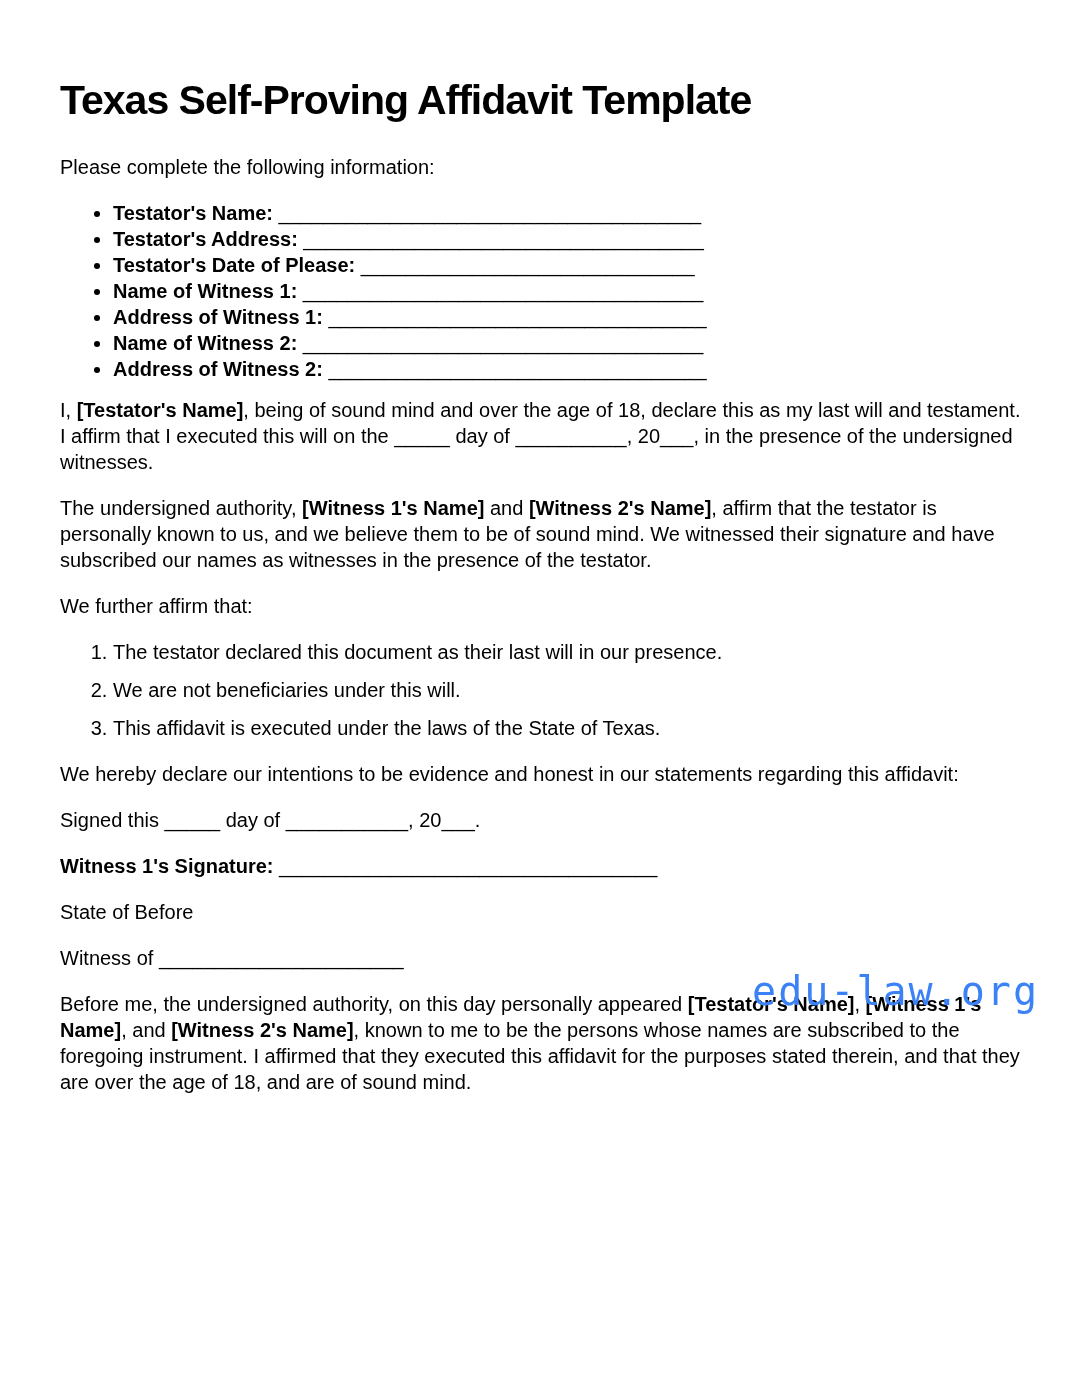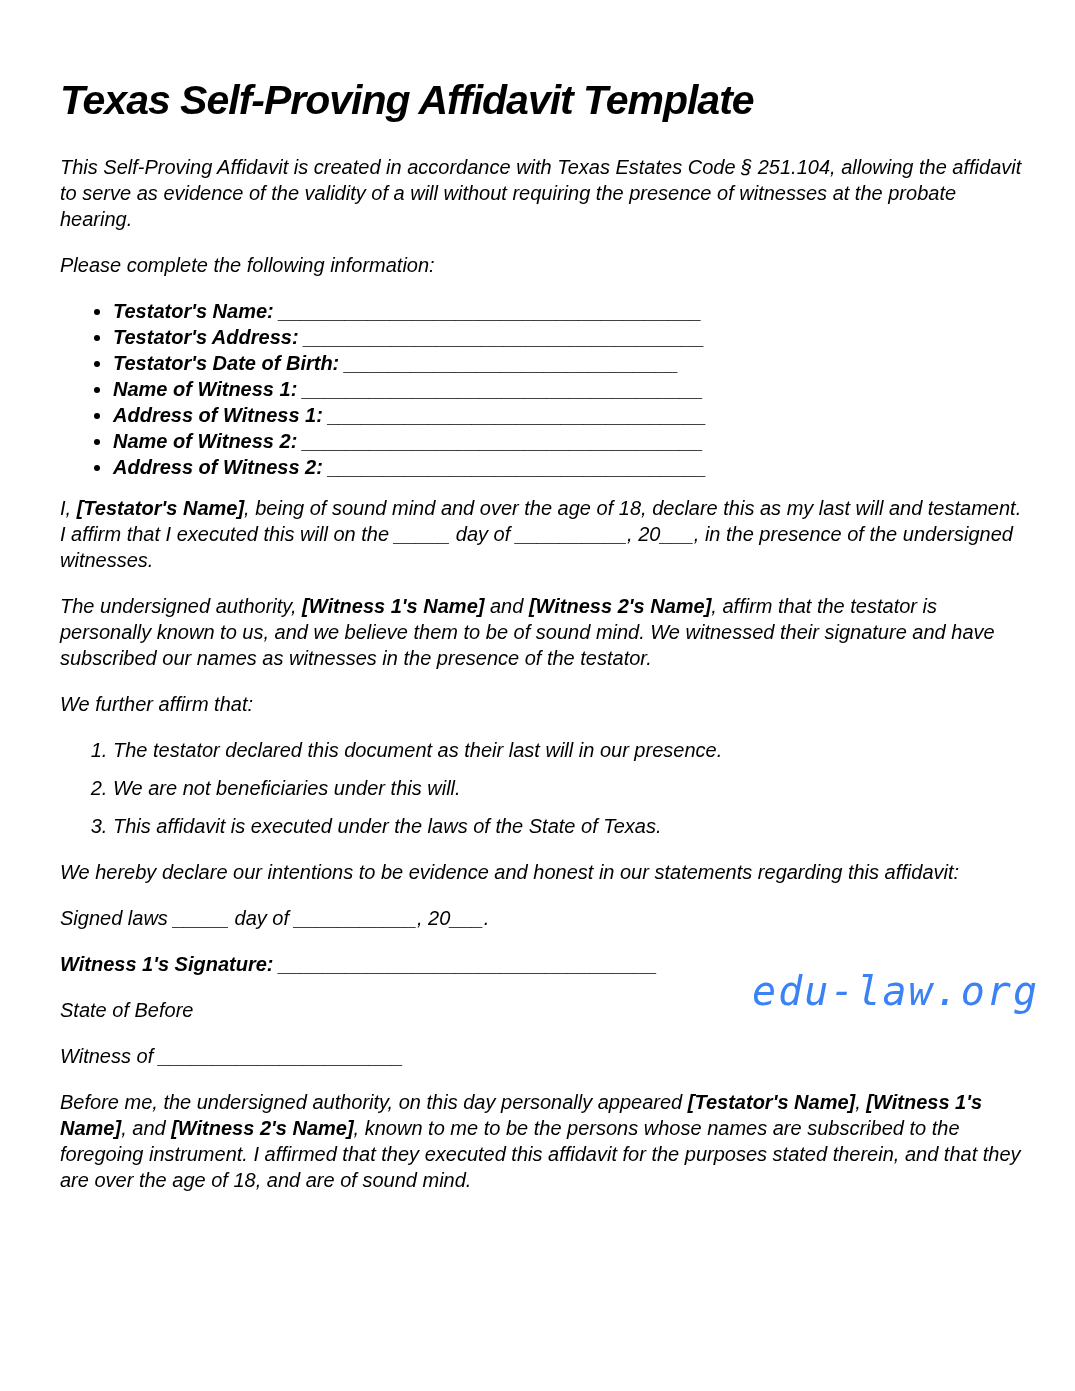--- a/index.html
+++ b/index.html
@@ -13,21 +13,20 @@
   .page {
     position: relative;
     width: 1075px;
     height: 1032px;
     box-sizing: border-box;
     padding: 76px 45px 0 60px;
     font-family: "Liberation Sans", "DejaVu Sans", sans-serif;
     color: #000000;
     font-size: 20px;
     line-height: 26px;
-    font-style: italic;
   }
   h1.doc-title {
     margin: 0 0 30px 0;
     font-size: 41px;
     line-height: 48px;
     font-weight: bold;
     letter-spacing: -1px;
     color: #000000;
   }
   p { margin: 0 0 20px 0; }
@@ -56,49 +55,48 @@
     margin-left: 32px;
   }
 </style>
 </head>
 <body>
 
 <div class="page">
 
   <h1 class="doc-title">Texas Self-Proving Affidavit Template</h1>
 
-  <p>This Self-Proving Affidavit is created in accordance with Texas Estates Code § 251.104, allowing the affidavit to serve as evidence of the validity of a will without requiring the presence of witnesses at the probate hearing.</p>
 
   <p>Please complete the following information:</p>
 
   <ul class="fields">
     <li><span class="b">Testator's Name:</span><span> ______________________________________</span></li>
     <li><span class="b">Testator's Address:</span><span> ____________________________________</span></li>
-    <li><span class="b">Testator's Date of Birth:</span><span> ______________________________</span></li>
+    <li><span class="b">Testator's Date of Please:</span><span> ______________________________</span></li>
     <li><span class="b">Name of Witness 1:</span><span> ____________________________________</span></li>
     <li><span class="b">Address of Witness 1:</span><span> __________________________________</span></li>
     <li><span class="b">Name of Witness 2:</span><span> ____________________________________</span></li>
     <li><span class="b">Address of Witness 2:</span><span> __________________________________</span></li>
   </ul>
 
   <p><span>I, </span><span class="b">[Testator's Name]</span><span>, being of sound mind and over the age of 18, declare this as my last will and testament. I affirm that I executed this will on the _____ day of __________, 20___, in the presence of the undersigned witnesses.</span></p>
 
   <p><span>The undersigned authority, </span><span class="b">[Witness 1's Name]</span><span> and </span><span class="b">[Witness 2's Name]</span><span>, affirm that the testator is personally known to us, and we believe them to be of sound mind. We witnessed their signature and have subscribed our names as witnesses in the presence of the testator.</span></p>
 
   <p>We further affirm that:</p>
 
   <ol class="affirmations">
     <li>The testator declared this document as their last will in our presence.</li>
     <li>We are not beneficiaries under this will.</li>
     <li>This affidavit is executed under the laws of the State of Texas.</li>
   </ol>
 
   <p>We hereby declare our intentions to be evidence and honest in our statements regarding this affidavit:</p>
 
-  <p>Signed laws _____ day of ___________, 20___.</p>
+  <p>Signed this _____ day of ___________, 20___.</p>
 
 
   <p class="sig-line"><span class="b">Witness 1's Signature:</span><span> __________________________________</span></p>
 
 
   <p>State of Before</p>
 
   <p><span>Witness of</span><span> ______________________</span></p>
 
   <p><span>Before me, the undersigned authority, on this day personally appeared </span><span class="b">[Testator's Name]</span><span>, </span><span class="b">[Witness 1's Name]</span><span>, and </span><span class="b">[Witness 2's Name]</span><span>, known to me to be the persons whose names are subscribed to the foregoing instrument. I affirmed that they executed this affidavit for the purposes stated therein, and that they are over the age of 18, and are of sound mind.</span></p>

